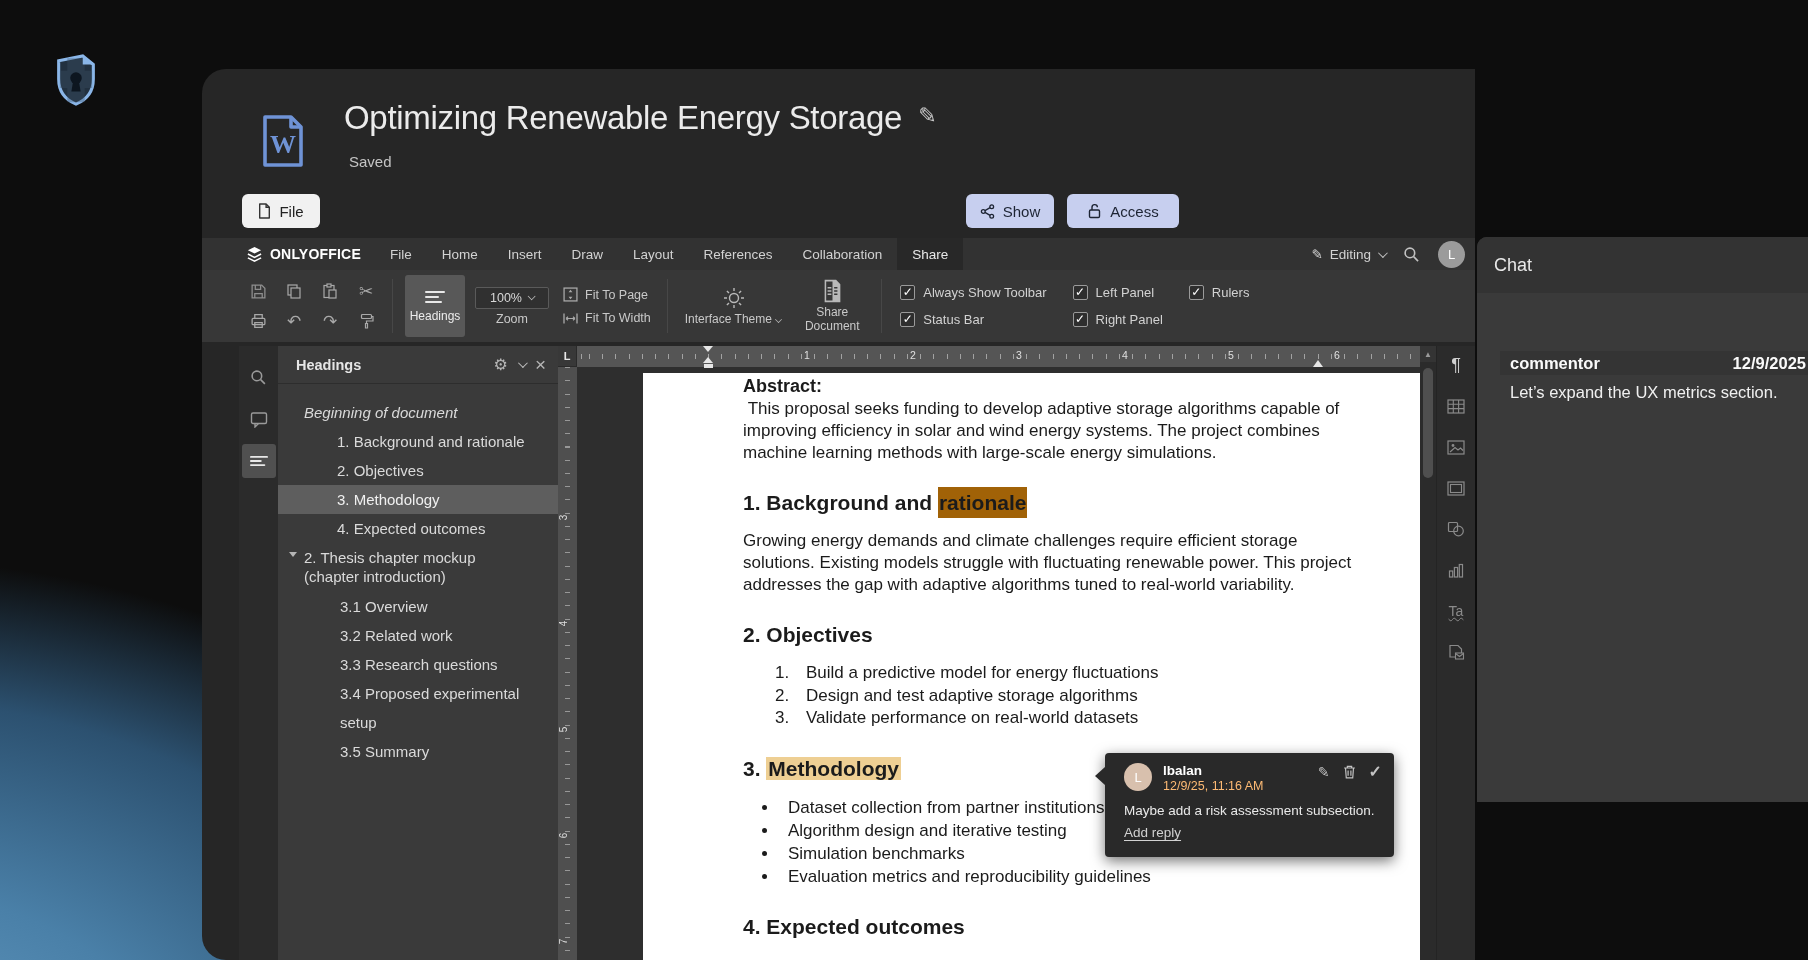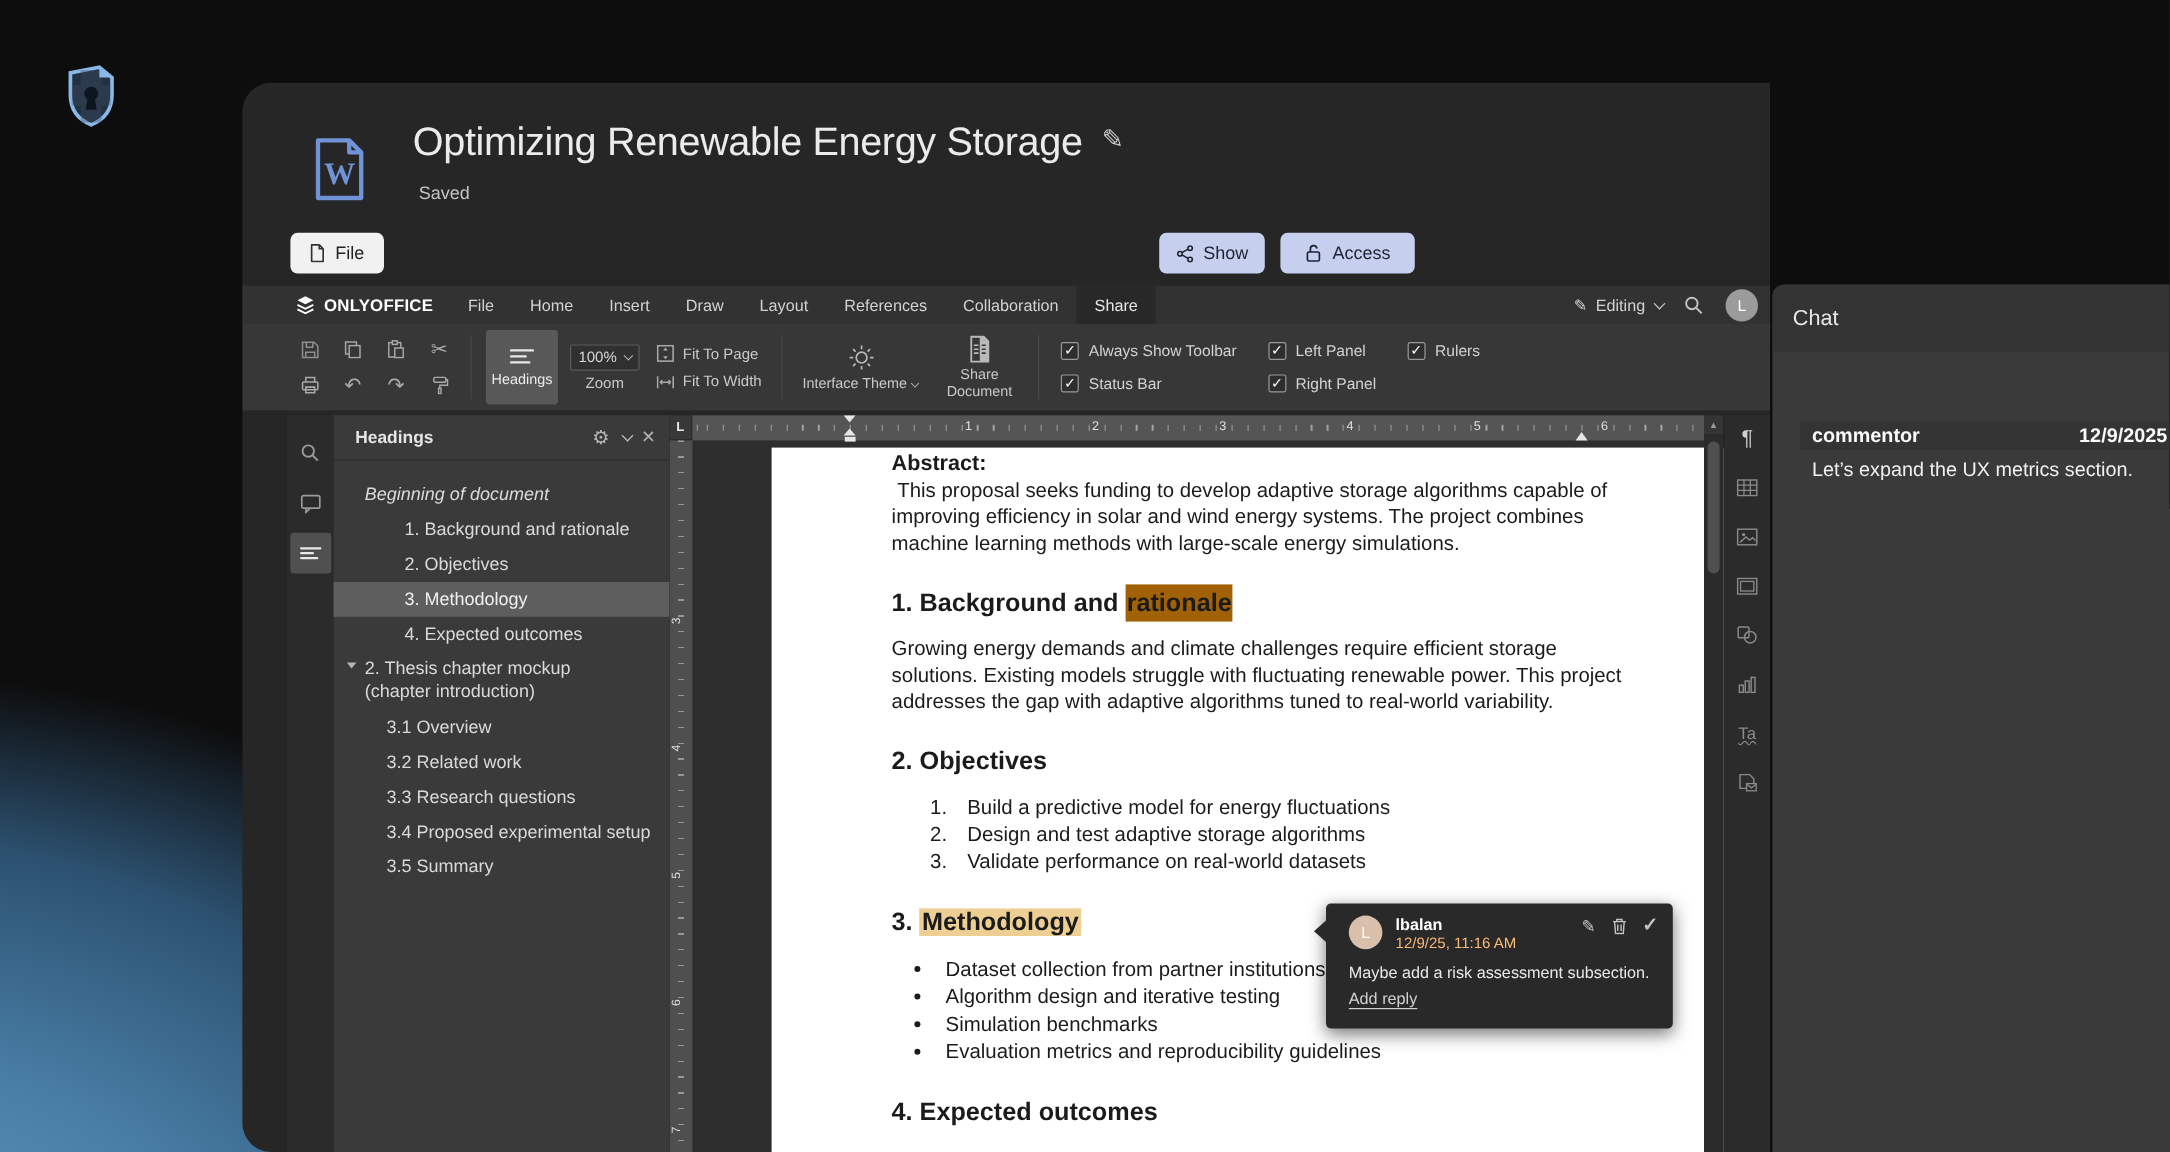--- a/index.html
+++ b/index.html
@@ -58,21 +58,21 @@
              background:#373737; display:flex; align-items:center; padding-left:38px; }
   .tb-sep { width:1px; height:54px; background:#474747; margin:0 8px; flex:0 0 1px; }
   .qgrid { display:grid; grid-template-columns:repeat(4,36px); grid-template-rows:30px 30px; align-items:center; justify-items:center; }
   .tbi { width:30px; height:26px; display:flex; align-items:center; justify-content:center;
          color:#a9a9a9; cursor:pointer; font-size:17px; }
   .headings-btn { width:60px; height:62px; background:#585858; border-radius:3px;
                   display:flex; flex-direction:column; align-items:center; justify-content:center;
                   gap:5px; cursor:pointer; margin:0 4px; }
   .headings-btn .lbl { font-size:12px; color:#ececec; }
   .tb-col { display:flex; flex-direction:column; align-items:center; justify-content:center; gap:3px; margin:0 6px; }
-  .zoom-box { width:58px; height:22px; border:1px solid #5a5a5a; border-radius:2px; background:#303030;
+  .zoom-box { width:74px; height:22px; border:1px solid #5a5a5a; border-radius:2px; background:#303030;
               font-size:12.5px; color:#d8d8d8; display:flex; align-items:center; justify-content:center; gap:5px; cursor:pointer; }
   .tb-sm-label { font-size:12.5px; color:#c9c9c9; }
   .fit-col { display:flex; flex-direction:column; gap:9px; margin:0 8px; }
   .fit-row { display:flex; align-items:center; gap:7px; font-size:12.5px; color:#c9c9c9; cursor:pointer; }
   .big-btn { display:flex; flex-direction:column; align-items:center; gap:2px; margin:0 9px; cursor:pointer; }
   .big-btn .cap { font-size:12px; color:#c9c9c9; text-align:center; line-height:14px; }
   .cb-cols { display:flex; gap:26px; margin-left:10px; }
   .cb-col { display:flex; flex-direction:column; gap:12px; }
   .cb-row { display:flex; align-items:center; gap:8px; font-size:13px; color:#d2d2d2; cursor:pointer; }
   .cb-box { width:15px; height:15px; border:1px solid #9a9a9a; border-radius:2px; background:#2e2e2e;
@@ -95,21 +95,21 @@
   .hpanel-head { height:38px; display:flex; align-items:center; padding:0 12px 0 18px;
                  border-bottom:1px solid #2d2d2d; }
   .hpanel-title { font-size:14.5px; font-weight:bold; color:#e5e5e5; }
   .hpanel-tools { margin-left:auto; display:flex; align-items:center; gap:10px; color:#b5b5b5; }
   .gear { font-size:16px; cursor:pointer; }
   .closex { font-size:19px; cursor:pointer; line-height:16px; }
   .hlist { padding-top:14px; font-size:15px; color:#dadada; }
   .hitem { min-height:29px; line-height:29px; cursor:pointer; position:relative; }
   .hitem.ind1 { padding-left:26px; }
   .hitem.ind2 { padding-left:59px; }
-  .hitem.ind3 { padding-left:44px; }
+  .hitem.ind3 { padding-left:62px; }
   .hitem.italic { font-style:italic; }
   .hitem.selected { background:#5e5e5e; color:#f0f0f0; }
   .hitem.wrap2 { line-height:19px; padding-top:5px; padding-bottom:6px; padding-right:30px; }
   .hitem .caret { position:absolute; left:11px; top:9px; width:0; height:0;
                   border-left:4.5px solid transparent; border-right:4.5px solid transparent;
                   border-top:5px solid #b5b5b5; }
 
   
   .docarea { flex:1 1 auto; position:relative; background:#2e2e2e; overflow:hidden; }
   .corner { position:absolute; left:0; top:0; width:19px; height:21px; background:#383838;
@@ -162,21 +162,21 @@
   .c-meta { margin-left:11px; }
   .c-author { font-size:13.5px; font-weight:bold; color:#fff; line-height:15px; }
   .c-time { font-size:12.5px; color:#fdba74; line-height:16px; }
   .c-tools { margin-left:auto; display:flex; gap:13px; color:#c3c3c3; align-items:center; padding-top:2px; }
   .c-tool { cursor:pointer; font-size:14px; line-height:14px; }
   .c-text { font-size:13.5px; color:#e9e9e9; margin-top:9px; }
   .c-reply { font-size:13.5px; color:#d2d2d2; text-decoration:underline; text-underline-offset:3px;
              margin-top:7px; display:inline-block; cursor:pointer; }
 
   
-  .chat { position:absolute; left:1477px; top:237px; width:331px; height:723px;
+  .chat { position:absolute; left:1477px; top:237px; width:331px; height:565px;
           background:#3a3a3a; border-radius:10px 0 0 0; overflow:hidden; }
   .chat-head { height:56px; background:#333; display:flex; align-items:center; padding-left:17px;
                font-size:18px; color:#e8e8e8; }
   .chat-notice { margin:37px 18px 0 26px; font-size:16px; line-height:22px; color:#eaeaea; }
   .chat-msg { margin-top:58px; }
   .chat-msg-head { margin-left:23px; background:#343434; height:24px; display:flex; align-items:center;
                    padding:0 2px 0 10px; }
   .cm-author { font-size:16.5px; font-weight:bold; color:#fafafa; }
   .cm-date { margin-left:auto; font-size:16.5px; font-weight:bold; color:#fafafa; }
   .cm-text { margin:5px 30px 0 33px; font-size:16.5px; line-height:25px; color:#f0f0f0; }

